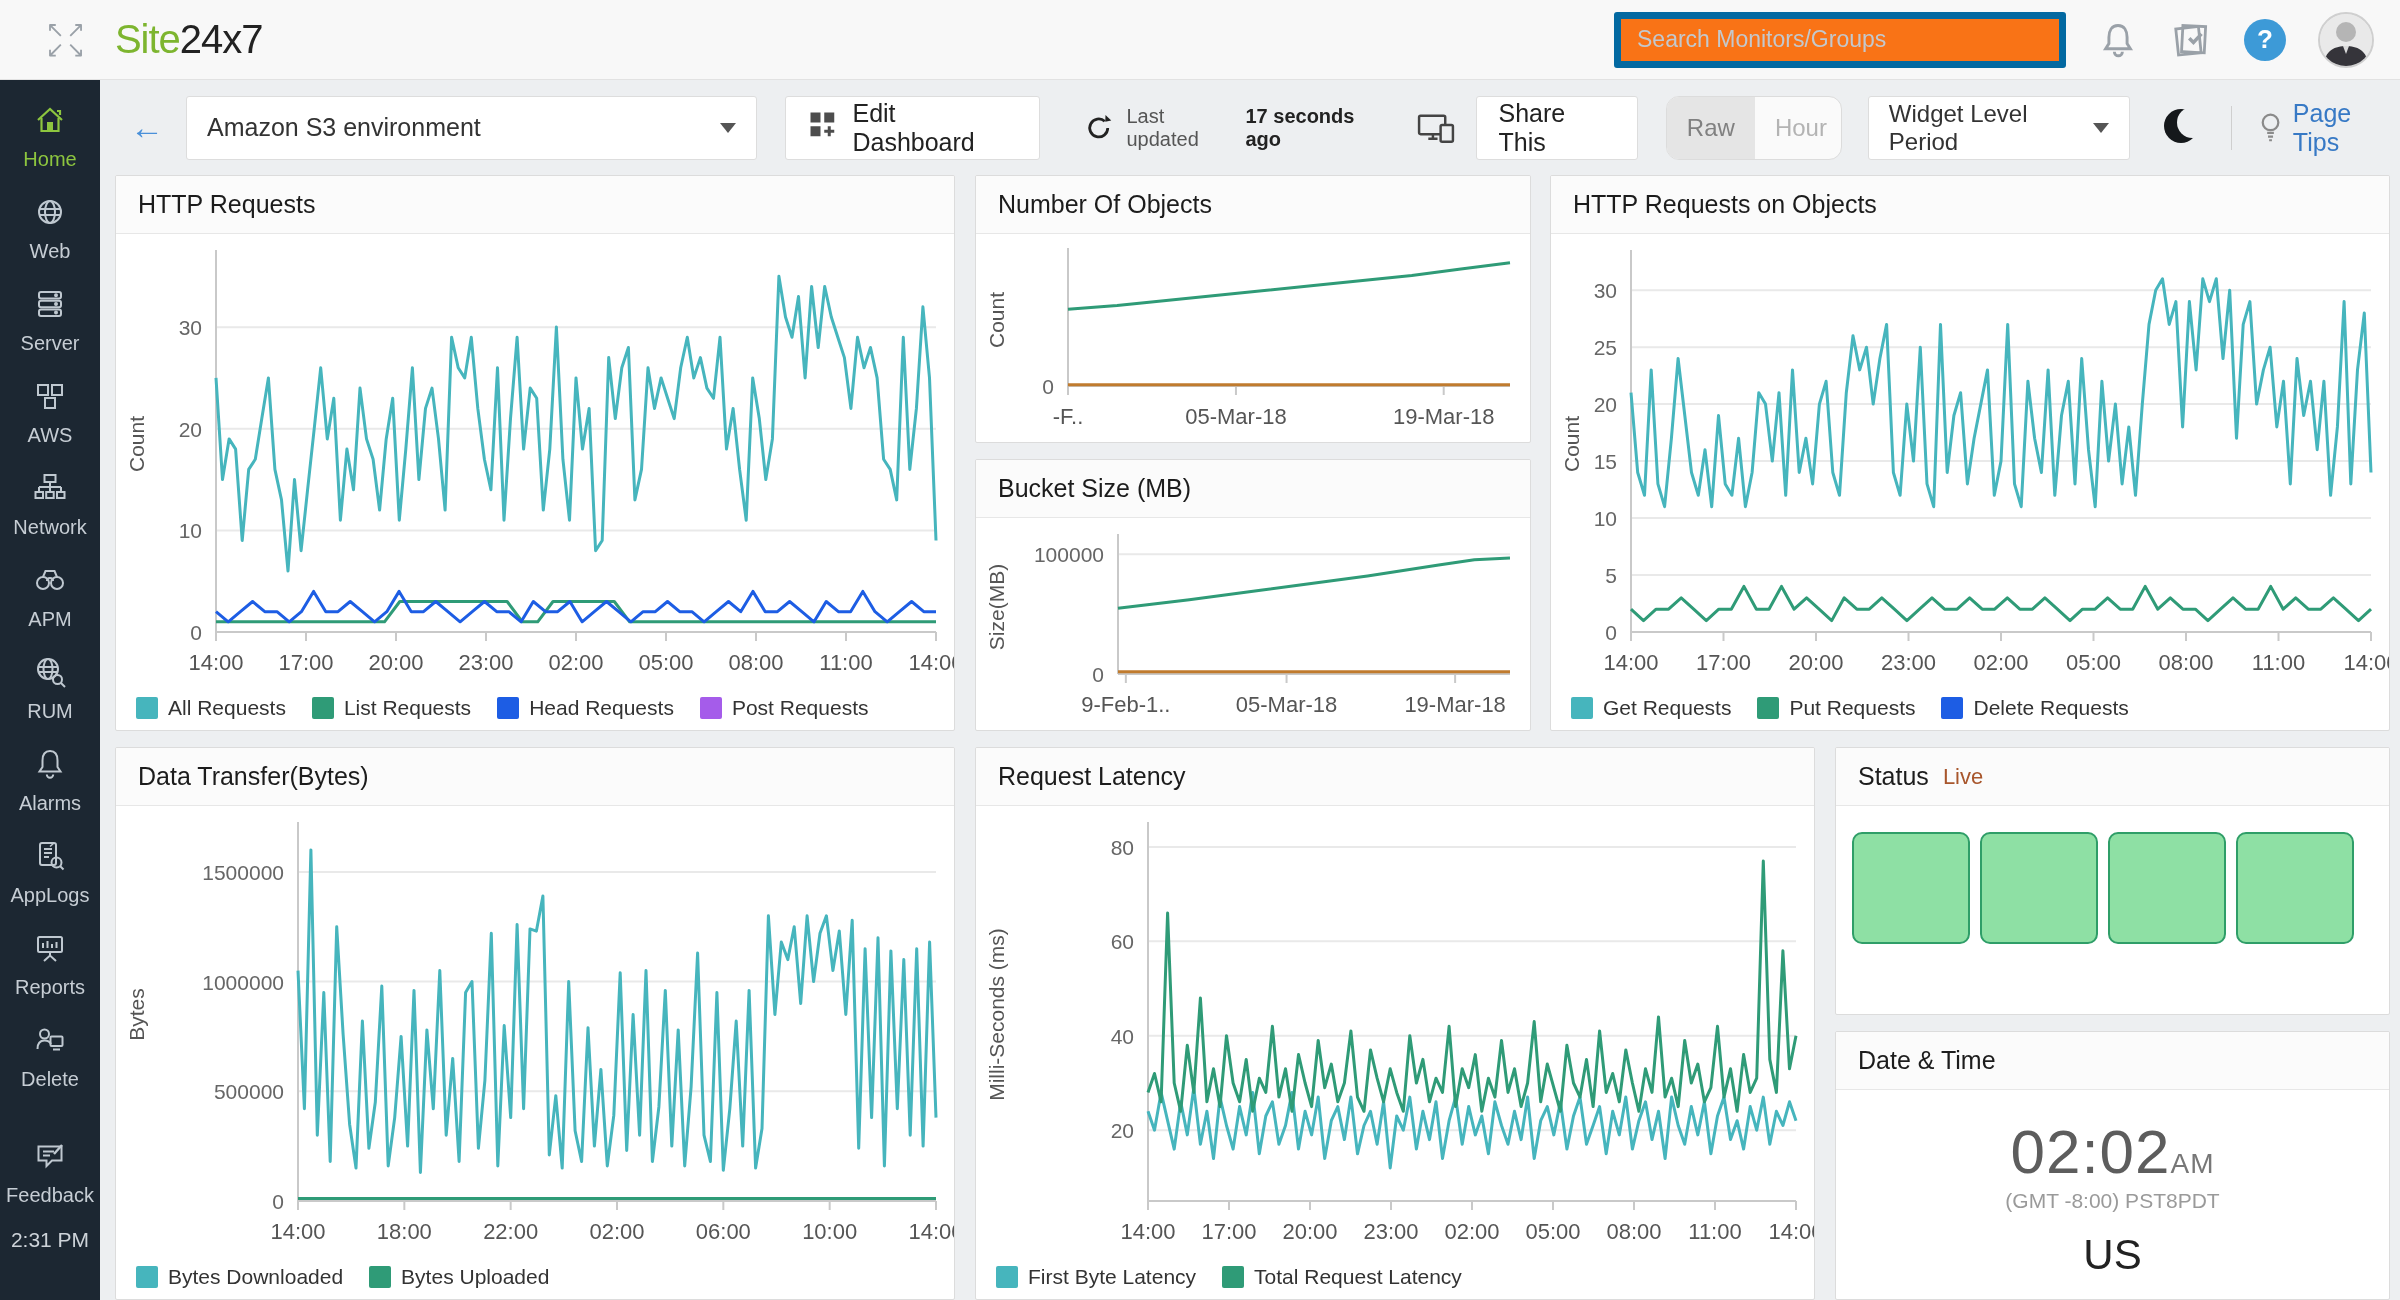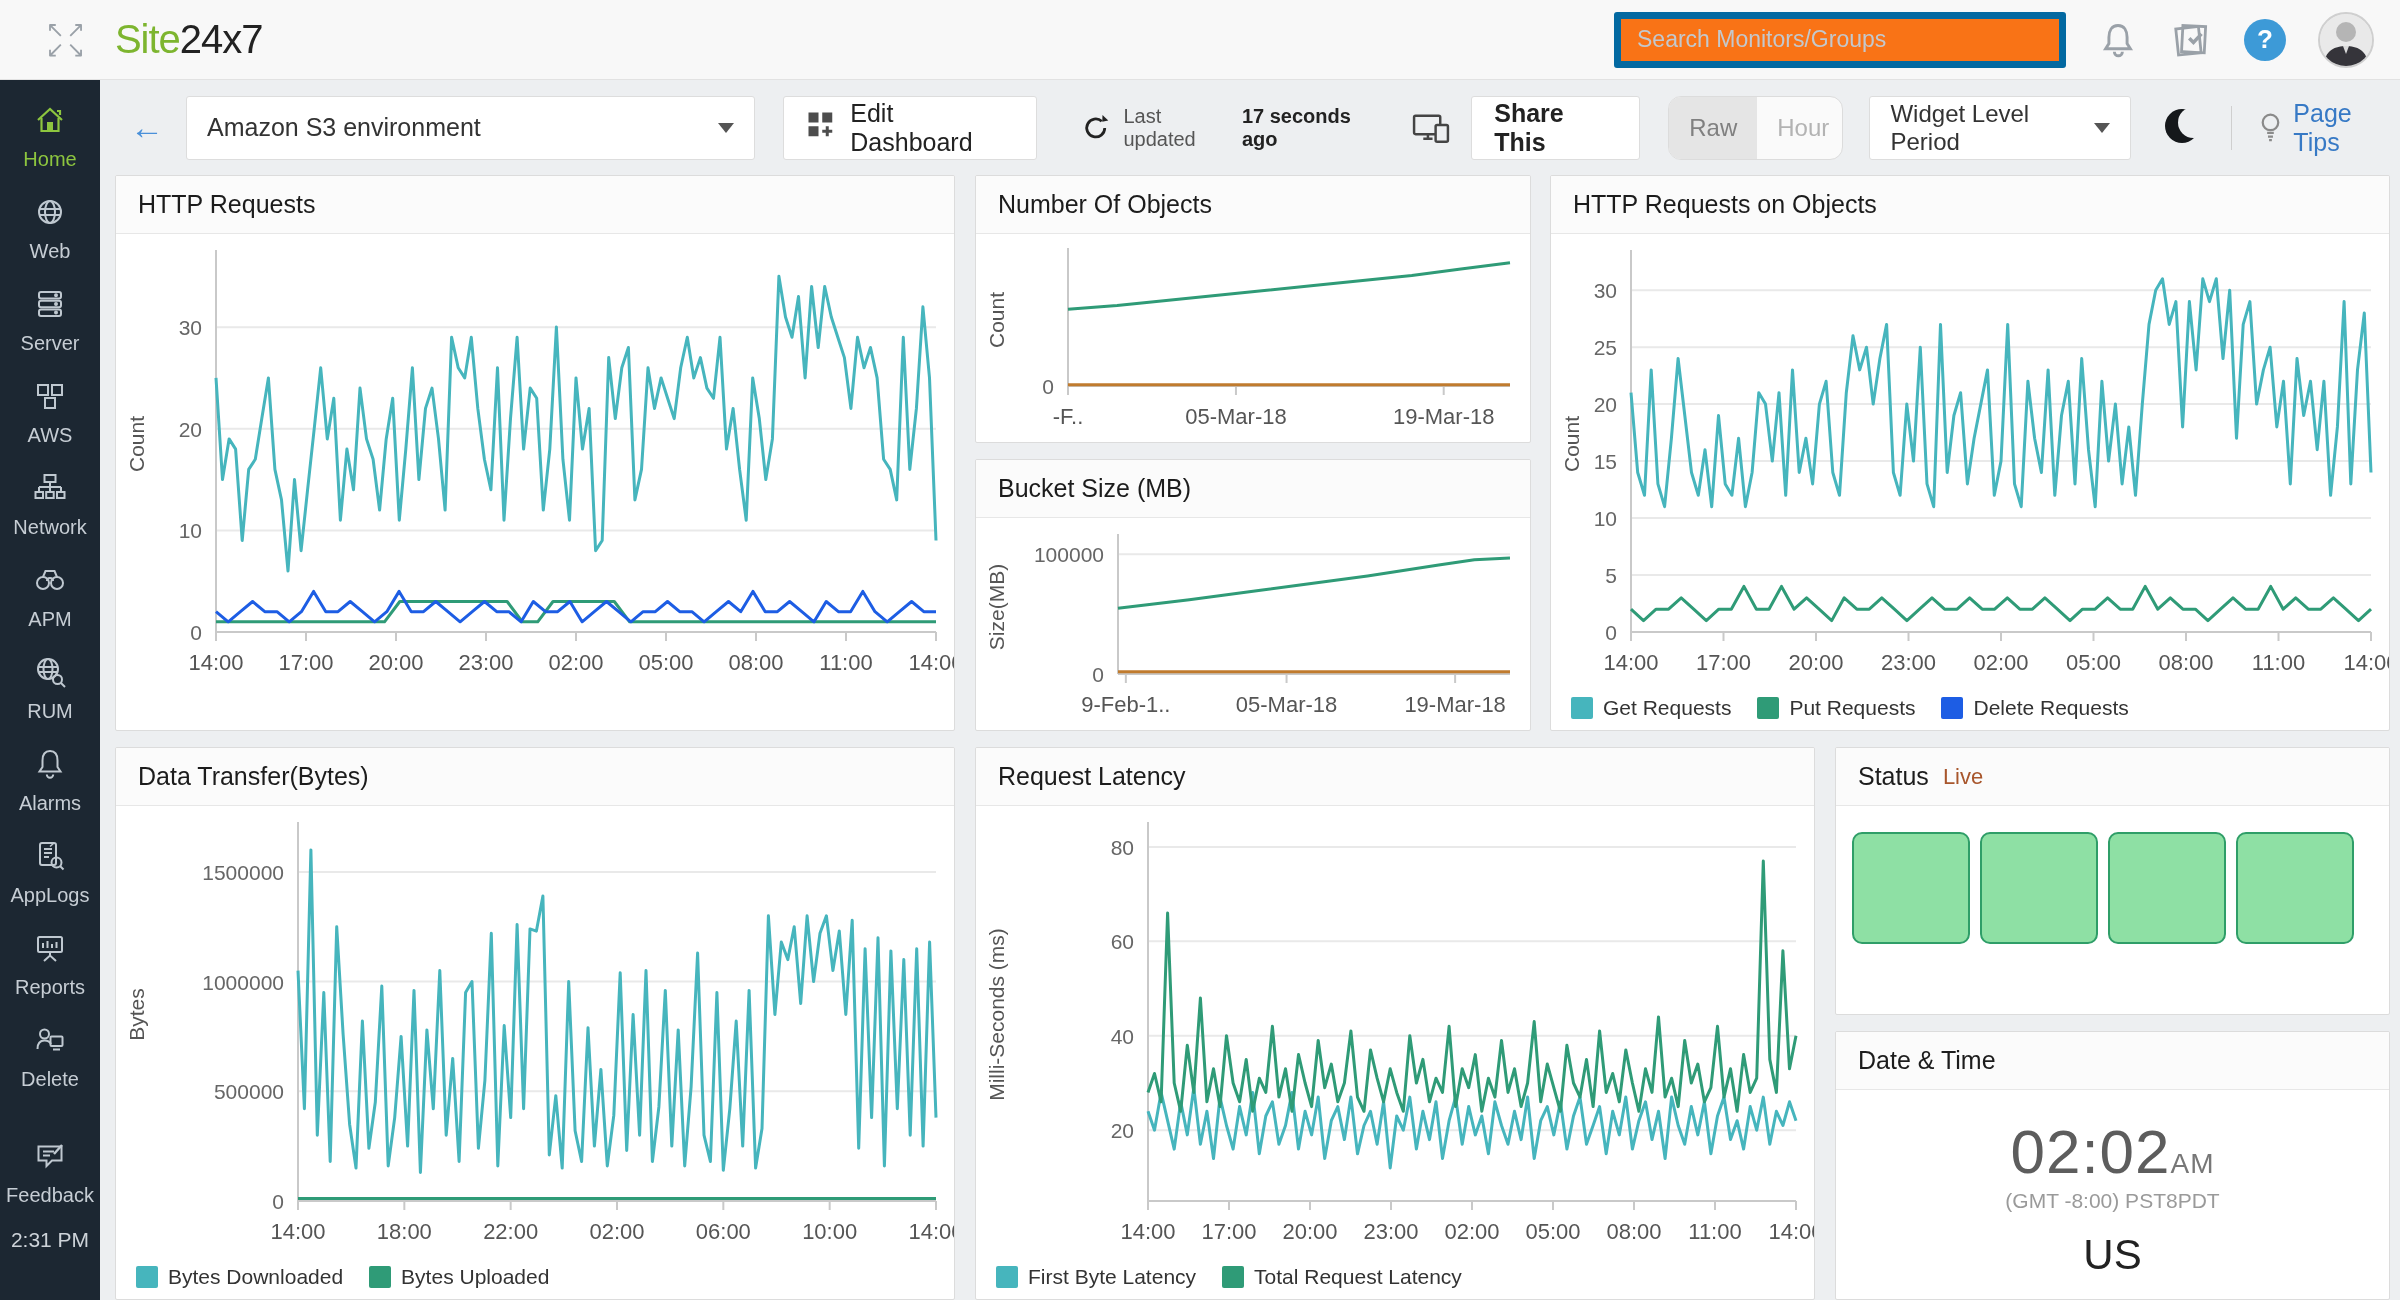--- a/index.html
+++ b/index.html
@@ -32,21 +32,21 @@
   .dash-select { margin-left:22px; width:590px; height:64px; background:#fff; border:1px solid #ddd; border-radius:3px; display:flex; align-items:center; padding:0 20px; cursor:pointer; }
   .dash-select .txt { font-size:25px; color:#333; }
   .caret { margin-left:auto; width:0; height:0; border-left:8px solid transparent; border-right:8px solid transparent; border-top:10px solid #555; }
   .btn { height:64px; background:#fff; border:1px solid #ddd; border-radius:3px; display:flex; align-items:center; padding:0 22px; font-size:25px; color:#222; cursor:pointer; }
   .edit-btn { margin-left:28px; }
   .edit-btn .gicon { margin-right:14px; }
   .updated { margin-left:44px; display:flex; align-items:center; font-size:20px; color:#555; }
   .updated b { color:#222; margin-left:8px; }
   .updated .ric { margin-right:12px; display:flex; }
   .devices { margin-left:26px; display:flex; cursor:pointer; }
-  .share-btn { margin-left:20px;font-weight:bold; }
+  .share-btn { margin-left:20px; }
   .seg { margin-left:28px; height:64px; border:1px solid #dcdcdc; border-radius:13px; background:#fafafa; display:flex; align-items:center; overflow:hidden; }
   .seg .s { padding:0 20px; font-size:24px; height:100%; display:flex; align-items:center; cursor:pointer; }
   .seg .s.on { background:#e5e5e5; color:#808080; }
   .seg .s.off { color:#b3b3b3; }
   .period { margin-left:26px; width:270px; }
   .period .txt { font-size:24px; color:#333; }
   .moon { margin-left:34px; position:relative; width:38px; height:38px; cursor:pointer; }
   .moon .c1 { position:absolute; left:0; top:0; width:34px; height:34px; border-radius:50%; background:#15181b; }
   .moon .c2 { position:absolute; left:13px; top:-2px; width:31px; height:31px; border-radius:50%; background:#edeff1; }
   .vline { margin-left:30px; width:1px; height:44px; background:#cfcfcf; }
@@ -324,20 +324,38 @@
           <text x="640" y="436" text-anchor="middle" font-size="22" fill="#555">08:00</text>
           <line x1="730" y1="398" x2="730" y2="407" stroke="#c9c9c9" stroke-width="2"></line>
           <text x="730" y="436" text-anchor="middle" font-size="22" fill="#555">11:00</text>
           <line x1="820" y1="398" x2="820" y2="407" stroke="#c9c9c9" stroke-width="2"></line>
           <text x="820" y="436" text-anchor="middle" font-size="22" fill="#555">14:00</text>
           <text x="28" y="210" text-anchor="middle" font-size="21" fill="#555" transform="rotate(-90 28 210)">Count</text>
           <polyline points="100.0,143.9 106.5,245.6 113.1,204.9 119.6,215.1 126.2,306.5 132.7,235.4 139.3,225.2 145.8,184.6 152.4,143.9 158.9,235.4 165.5,265.9 172.0,337.0 178.5,245.6 185.1,316.7 191.6,255.7 198.2,194.8 204.7,133.8 211.3,204.9 217.8,164.3 224.4,286.2 230.9,215.1 237.5,255.7 244.0,154.1 250.5,204.9 257.1,225.2 263.6,276.1 270.2,204.9 276.7,164.3 283.3,286.2 289.8,215.1 296.4,133.8 302.9,245.6 309.5,174.4 316.0,154.1 322.5,204.9 329.1,276.1 335.6,103.3 342.2,133.8 348.7,143.9 355.3,103.3 361.8,174.4 368.4,225.2 374.9,255.7 381.5,133.8 388.0,286.2 394.5,184.6 401.1,103.3 407.6,215.1 414.2,154.1 420.7,164.3 427.3,276.1 433.8,215.1 440.4,93.1 446.9,225.2 453.5,286.2 460.0,143.9 466.5,215.1 473.1,174.4 479.6,316.7 486.2,306.5 492.7,123.6 499.3,184.6 505.8,133.8 512.4,113.5 518.9,265.9 525.5,235.4 532.0,133.8 538.5,174.4 545.1,143.9 551.6,164.3 558.2,184.6 564.7,133.8 571.3,103.3 577.8,143.9 584.4,123.6 590.9,154.1 597.5,164.3 604.0,103.3 610.5,215.1 617.1,174.4 623.6,235.4 630.2,286.2 636.7,143.9 643.3,184.6 649.8,245.6 656.4,204.9 662.9,42.3 669.5,83.0 676.0,103.3 682.5,62.6 689.1,143.9 695.6,52.5 702.2,113.5 708.7,52.5 715.3,83.0 721.8,103.3 728.4,123.6 734.9,174.4 741.5,103.3 748.0,133.8 754.5,113.5 761.1,143.9 767.6,225.2 774.2,235.4 780.7,265.9 787.3,103.3 793.8,235.4 800.4,174.4 806.9,72.8 813.5,143.9 820.0,306.5" fill="none" stroke="#46b5bd" stroke-width="3" stroke-linejoin="round"></polyline>
           <polyline points="100.0,387.8 115.3,387.8 130.6,387.8 146.0,387.8 161.3,387.8 176.6,387.8 191.9,387.8 207.2,387.8 222.6,387.8 237.9,387.8 253.2,387.8 268.5,387.8 283.8,367.5 299.1,367.5 314.5,367.5 329.8,367.5 345.1,367.5 360.4,367.5 375.7,367.5 391.1,367.5 406.4,387.8 421.7,387.8 437.0,367.5 452.3,367.5 467.7,367.5 483.0,367.5 498.3,367.5 513.6,387.8 528.9,387.8 544.3,387.8 559.6,387.8 574.9,387.8 590.2,387.8 605.5,387.8 620.9,387.8 636.2,387.8 651.5,387.8 666.8,387.8 682.1,387.8 697.4,387.8 712.8,387.8 728.1,387.8 743.4,387.8 758.7,387.8 774.0,387.8 789.4,387.8 804.7,387.8 820.0,387.8" fill="none" stroke="#2f9b77" stroke-width="3" stroke-linejoin="round"></polyline>
           <polyline points="100.0,377.7 112.2,387.8 124.4,377.7 136.6,367.5 148.8,377.7 161.0,377.7 173.2,387.8 185.4,377.7 197.6,357.4 209.8,377.7 222.0,377.7 234.2,367.5 246.4,377.7 258.6,387.8 270.8,377.7 283.1,357.4 295.3,377.7 307.5,377.7 319.7,367.5 331.9,377.7 344.1,387.8 356.3,377.7 368.5,367.5 380.7,377.7 392.9,377.7 405.1,387.8 417.3,367.5 429.5,377.7 441.7,377.7 453.9,367.5 466.1,387.8 478.3,377.7 490.5,367.5 502.7,377.7 514.9,387.8 527.1,377.7 539.3,377.7 551.5,367.5 563.7,377.7 575.9,377.7 588.1,387.8 600.3,377.7 612.5,367.5 624.7,377.7 636.9,357.4 649.2,377.7 661.4,377.7 673.6,367.5 685.8,377.7 698.0,387.8 710.2,367.5 722.4,377.7 734.6,377.7 746.8,357.4 759.0,377.7 771.2,387.8 783.4,377.7 795.6,367.5 807.8,377.7 820.0,377.7" fill="none" stroke="#1d5de4" stroke-width="3" stroke-linejoin="round"></polyline>
         </svg></div>
+    <div class="legend">
+        <span class="leg-item">
+          <span class="leg-sw" style="background:#46b5bd"></span>
+          <span class="leg-lb">All Requests</span>
+        </span>
+        <span class="leg-item">
+          <span class="leg-sw" style="background:#2f9b77"></span>
+          <span class="leg-lb">List Requests</span>
+        </span>
+        <span class="leg-item">
+          <span class="leg-sw" style="background:#1d5de4"></span>
+          <span class="leg-lb">Head Requests</span>
+        </span>
+        <span class="leg-item">
+          <span class="leg-sw" style="background:#a55cea"></span>
+          <span class="leg-lb">Post Requests</span>
+        </span>
+      </div>
   </div>
 
   <div class="panel" id="p2">
     <div class="phead">
         <span class="ptitle">Number Of Objects</span>
       </div>
     <div class="chart" style="height:208px"><svg width="554" height="208">
           <line x1="92" y1="152" x2="534" y2="152" stroke="#e9e9e9" stroke-width="2"></line>
           <text x="78" y="160" text-anchor="end" font-size="21" fill="#666">0</text>
           <line x1="92" y1="14" x2="92" y2="152" stroke="#c9c9c9" stroke-width="2"></line>

